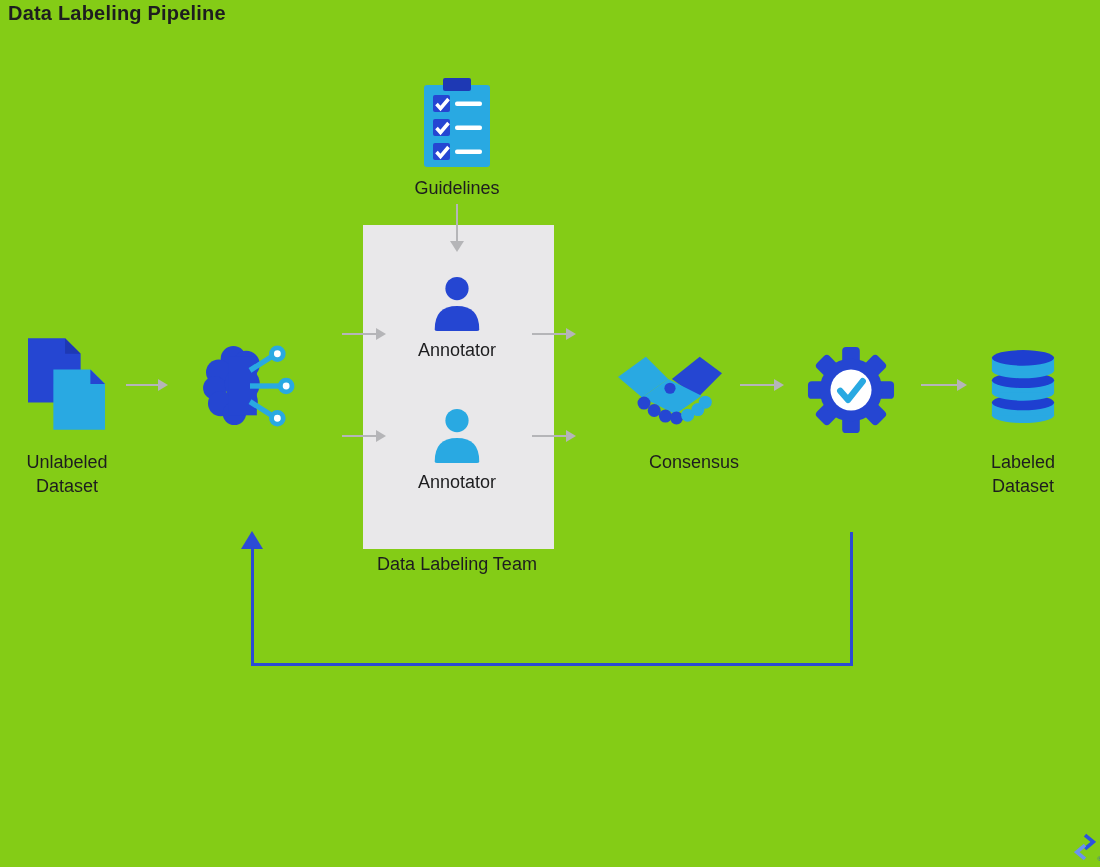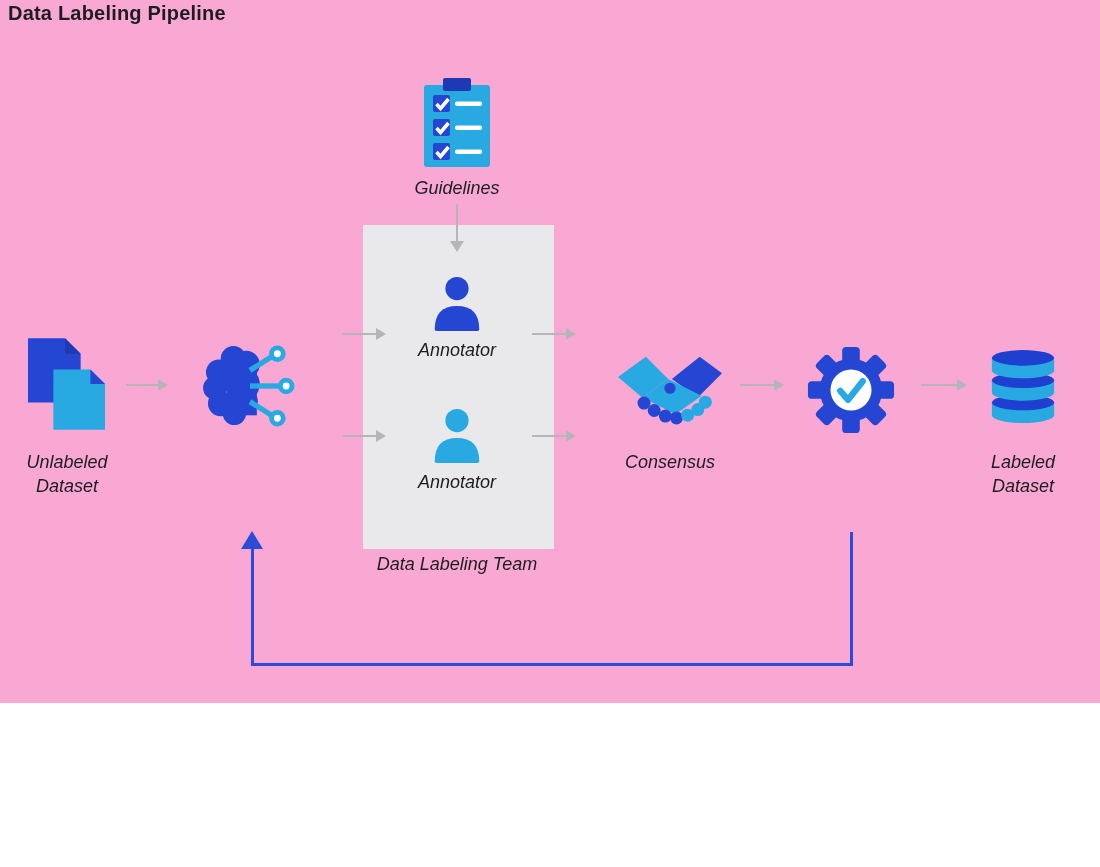--- a/index.html
+++ b/index.html
@@ -6,25 +6,25 @@
     --royal:#2546d2;
     --darkblue:#1e39b4;
     --sky:#29a9e2;
     --gray:#b5b5b8;
     --boxbg:#e9e8ea;
     --loop:#2c4bd6;
     --txt:#1d1d1f;
   }
   html,body{margin:0;padding:0;background:#fff;}
   body{font-family:"Liberation Sans", sans-serif;color:var(--txt);}
-  .canvas{position:relative;width:1100px;height:703px;background:#f9a8d4;overflow:hidden;}
+  .canvas{position:relative;width:1100px;height:867px;background:#84cc16;overflow:hidden;}
 
   .title{position:absolute;left:8px;top:2px;font-size:20px;font-weight:700;letter-spacing:.2px;}
 
-  .node-label{position:absolute;text-align:center;font-size:18px;line-height:24px;font-weight:500;font-style:italic;}
+  .node-label{position:absolute;text-align:center;font-size:18px;line-height:24px;font-weight:500;}
   .team-box{position:absolute;left:363px;top:225px;width:191px;height:324px;background:var(--boxbg);}
   .caption{position:absolute;left:365px;top:688px;width:400px;text-align:center;font-size:18px;line-height:25px;font-weight:500;}
 
   .icon{position:absolute;}
 
   
   .h-arrow{position:absolute;height:12px;}
   .h-arrow .shaft{position:absolute;left:0;top:5px;height:2px;right:9px;background:var(--gray);}
   .h-arrow .head{position:absolute;right:0;top:0;width:0;height:0;
     border-top:6px solid transparent;border-bottom:6px solid transparent;border-left:10px solid var(--gray);}
@@ -155,21 +155,21 @@
       <circle cx="39" cy="62" r="7"></circle>
       <circle cx="51" cy="68" r="7"></circle>
       <circle cx="63" cy="70" r="7"></circle>
     </g>
     <g fill="#29a9e2">
       <circle cx="75" cy="67" r="7"></circle>
       <circle cx="86" cy="61" r="7"></circle>
       <circle cx="94" cy="53" r="7"></circle>
     </g>
   </svg>
-  <div class="node-label" style="left:580px;top:450px;width:180px;">Consensus</div>
+  <div class="node-label" style="left:604px;top:450px;width:180px;">Consensus</div>
 
   <div class="h-arrow" style="left:740px;top:379px;width:44px;">
     <div class="shaft"></div>
       <div class="head"></div>
   </div>
 
   <svg class="icon" style="left:806px;top:345px;" width="90" height="90" viewBox="0 0 92 92">
     <g fill="#2546d2">
       <rect x="37" y="2" width="18" height="20" rx="4" transform="rotate(0 46 46)"></rect>
       <rect x="37" y="2" width="18" height="20" rx="4" transform="rotate(45 46 46)"></rect>

